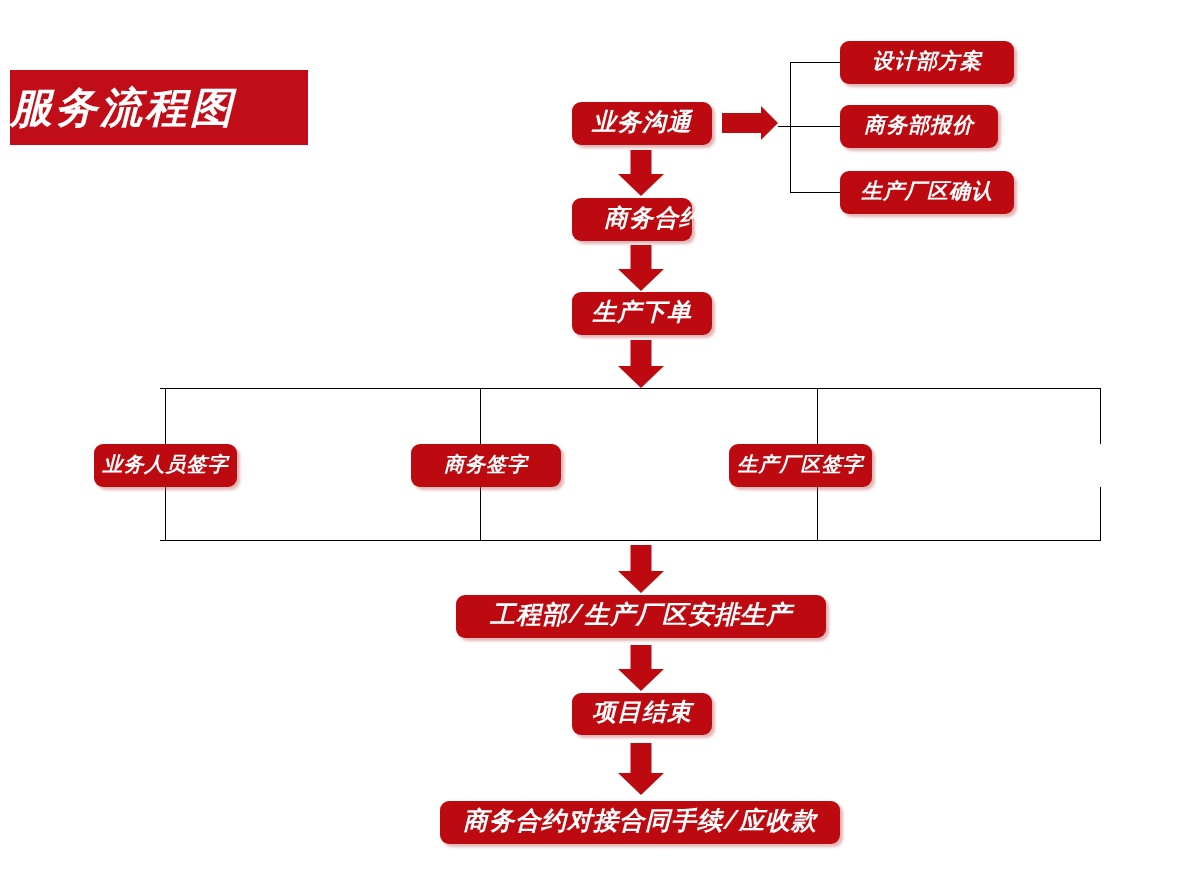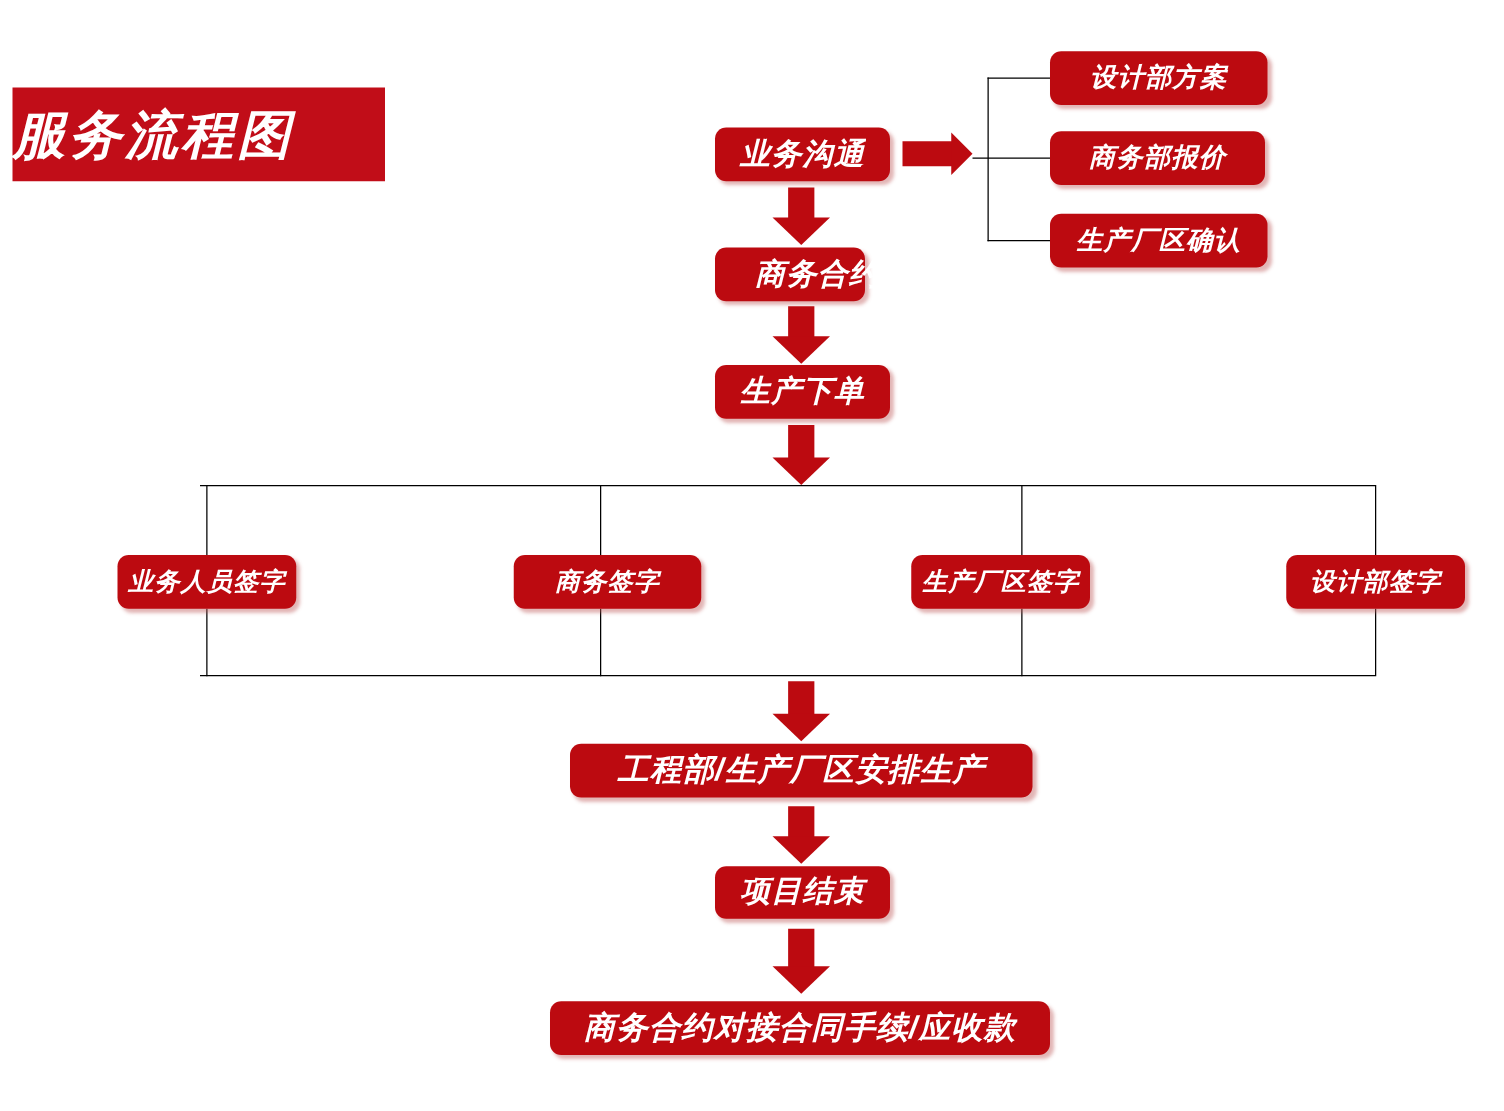--- a/index.html
+++ b/index.html
@@ -52,21 +52,21 @@
     justify-content: center;
     box-shadow: 3px 3px 3px rgba(190, 90, 90, 0.45);
     box-sizing: border-box;
   }
   .node .node-label {
     color: #ffffff;
     font-weight: bold;
     font-style: italic;
     white-space: nowrap;
     line-height: 1;
-    font-family: Liberation Sans, sans-serif;
+    font-family: Liberation Mono, monospace;
     letter-spacing: 1px;
   }
   .node.sz-std .node-label { font-size: 24px; }
   .node.sz-wide .node-label { font-size: 25px; }
   .node.sz-sig  .node-label { font-size: 20px; }
   .node.sz-branch .node-label { font-size: 21px; }
 
   
   .arrow-down {
     position: absolute;
@@ -145,21 +145,21 @@
 
   <div class="line-v" style="left:790px; top:62px; height:131px;"></div>
 
   <div class="line-h" style="left:790px; top:62px; width:50px;"></div>
   <div class="line-h" style="left:778px; top:126px; width:62px;"></div>
   <div class="line-h" style="left:790px; top:192px; width:50px;"></div>
 
   <div class="node sz-branch" style="left:840px; top:41px; width:174px; height:43px;">
     <span class="node-label">设计部方案</span>
   </div>
-  <div class="node sz-branch" style="left:840px; top:105px; width:172px; height:43px;">
+  <div class="node sz-branch" style="left:840px; top:105px; width:158px; height:43px;">
     <span class="node-label">商务部报价</span>
   </div>
   <div class="node sz-branch" style="left:840px; top:171px; width:174px; height:43px;">
     <span class="node-label">生产厂区确认</span>
   </div>
 
   <div class="arrow-down" style="left:618px; top:150px; width:46px; height:46px;">
     <div class="stem" style="width:21px; height:26px;"></div>
     <div class="head"></div>
   </div>
@@ -198,23 +198,20 @@
 
   <div class="node sz-sig" style="left:94px; top:444px; width:143px; height:43px;">
     <span class="node-label">业务人员签字</span>
   </div>
   <div class="node sz-sig" style="left:411px; top:444px; width:150px; height:43px;text-align:right;">
     <span class="node-label">商务签字</span>
   </div>
   <div class="node sz-sig" style="left:729px; top:444px; width:143px; height:43px;">
     <span class="node-label">生产厂区签字</span>
   </div>
-  <div class="node sz-sig" style="left:1029px; top:444px; width:143px; height:43px;">
-    <span class="node-label">设计部签字</span>
-  </div>
 
   <div class="arrow-down" style="left:618px; top:545px; width:46px; height:48px;">
     <div class="stem" style="width:21px; height:27px;"></div>
     <div class="head"></div>
   </div>
 
   <div class="node sz-wide" style="left:456px; top:595px; width:370px; height:43px;">
     <span class="node-label">工程部/生产厂区安排生产</span>
   </div>
 

